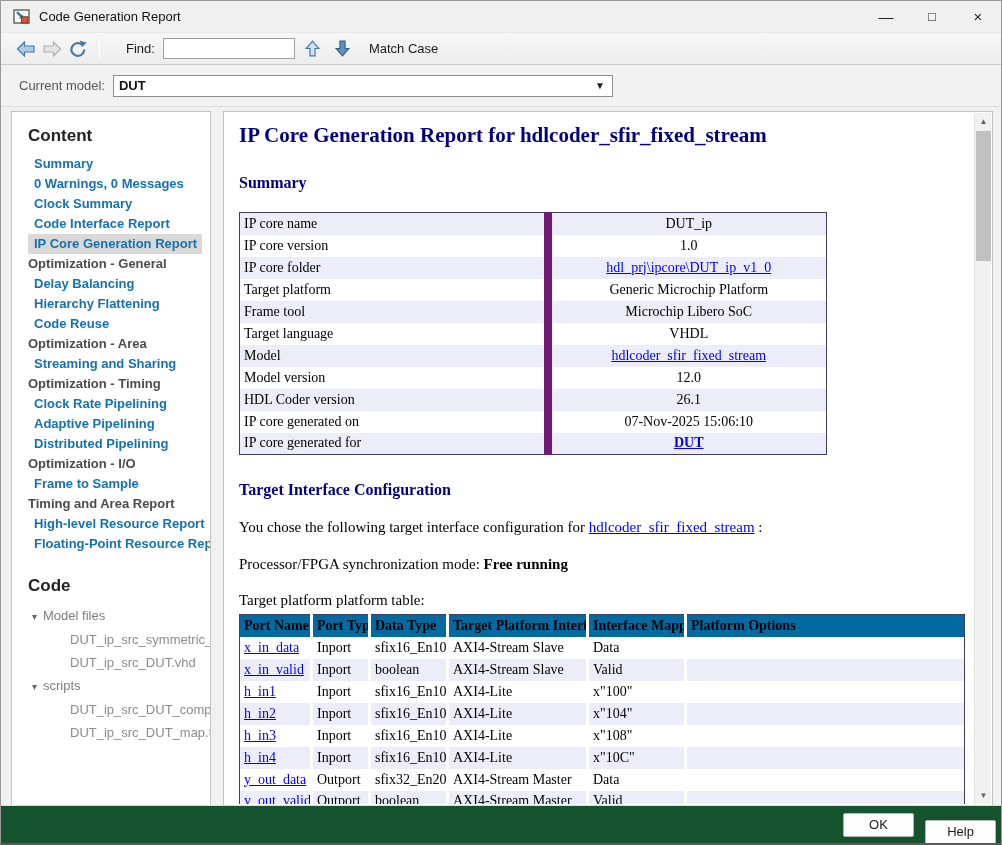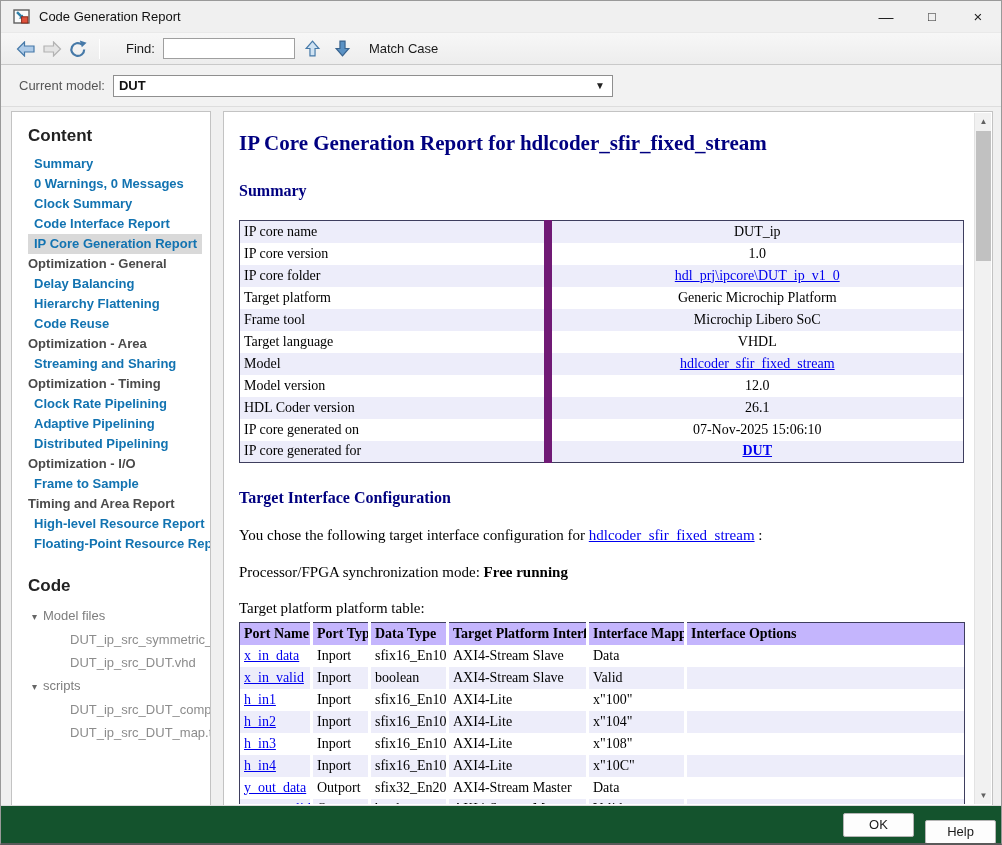--- a/index.html
+++ b/index.html
@@ -49,35 +49,35 @@
   .nav-item.link { color:#1273b1; padding-left:6px; cursor:pointer; }
   .nav-item.section { color:#4b4b4b; }
   .nav-item.selected { background:#d9d9d9; }
   .code-block { margin-top:22px; }
   .tree-group-header { font-size:13px; color:#7d7d7d; line-height:23px; white-space:nowrap; }
   .tree-arrow { color:#666; font-size:10px; margin:0 6px 0 4px; }
   .tree-child { font-size:13px; color:#8c8c8c; line-height:23px; padding-left:42px; white-space:nowrap; }
   
   .content { position:absolute; left:1px; top:1px; right:18px; bottom:1px; overflow:hidden;
     padding:10px 0 0 14px; font-family:"Liberation Serif", serif; color:#000; }
-  .rpt-h1 { font-size:21px; font-weight:bold; color:#000080; margin-top:8px; }
+  .rpt-h1 { font-size:21px; font-weight:bold; color:#000080; margin-top:0; }
   .rpt-h2 { font-size:16px; font-weight:bold; color:#000080; }
   .rpt-h2.summary { margin-top:26px; }
   .rpt-h2.tic { margin-top:26px; }
   .rpt-p { font-size:15px; margin-top:20px; }
   .rpt-p.caption { margin-top:19px; margin-bottom:5px; }
   a.rlink, .rlink { color:#0000ee; text-decoration:underline; cursor:pointer; }
-  .rpt-table { width:725px; border-collapse:collapse; border:1px solid #3e3e5e; margin-top:20px;
+  .rpt-table { width:588px; border-collapse:collapse; border:1px solid #3e3e5e; margin-top:20px;
     table-layout:fixed; font-size:14px; }
   .rpt-table td, .rpt-table th { height:22px; padding:1px 4px; overflow:hidden; white-space:nowrap; }
   tr.alt { background:#ededfa; }
   .sum-label { text-align:left; }
   .sum-value { text-align:center; border-left:8px solid #701a75; }
   .if-table { margin-top:0; }
-  .if-table th { background:#c4b5fd; font-weight:bold; text-align:left; }
+  .if-table th { background:#0369a1; font-weight:bold; text-align:left; }
   .if-table td + td, .if-table th + th { border-left:3px solid #fff; }
   
   .vscroll { position:absolute; top:1px; right:1px; bottom:1px; width:17px; background:#f1f1f1;
     border-left:1px solid #e3e3e3; }
   .vs-btn { position:absolute; left:0; width:17px; height:17px; display:flex; align-items:center;
     justify-content:center; font-size:8px; color:#606060; }
   .vs-btn.up { top:0; } .vs-btn.down { bottom:0; }
   .vs-thumb { position:absolute; left:1px; top:18px; width:15px; height:130px; background:#c1c1c1; }
   
   .footer { position:absolute; left:0; bottom:0; right:0; height:38px; background:#14532d;
@@ -265,21 +265,21 @@
               <col style="width: 98px;">
               <col style="width: 279px;">
             </colgroup>
           <thead>
               <tr id="if-head-row">
                 <th>Port Name</th>
                 <th>Port Type</th>
                 <th>Data Type</th>
                 <th>Target Platform Interfaces</th>
                 <th>Interface Mapping</th>
-                <th>Interface Options</th>
+                <th>Platform Options</th>
               </tr>
             </thead>
           <tbody id="if-tbody">
               <tr>
                 <td><span class="rlink">x_in_data</span></td>
                 <td>Inport</td>
                 <td>sfix16_En10</td>
                 <td>AXI4-Stream Slave</td>
                 <td>Data</td>
                 <td></td>

